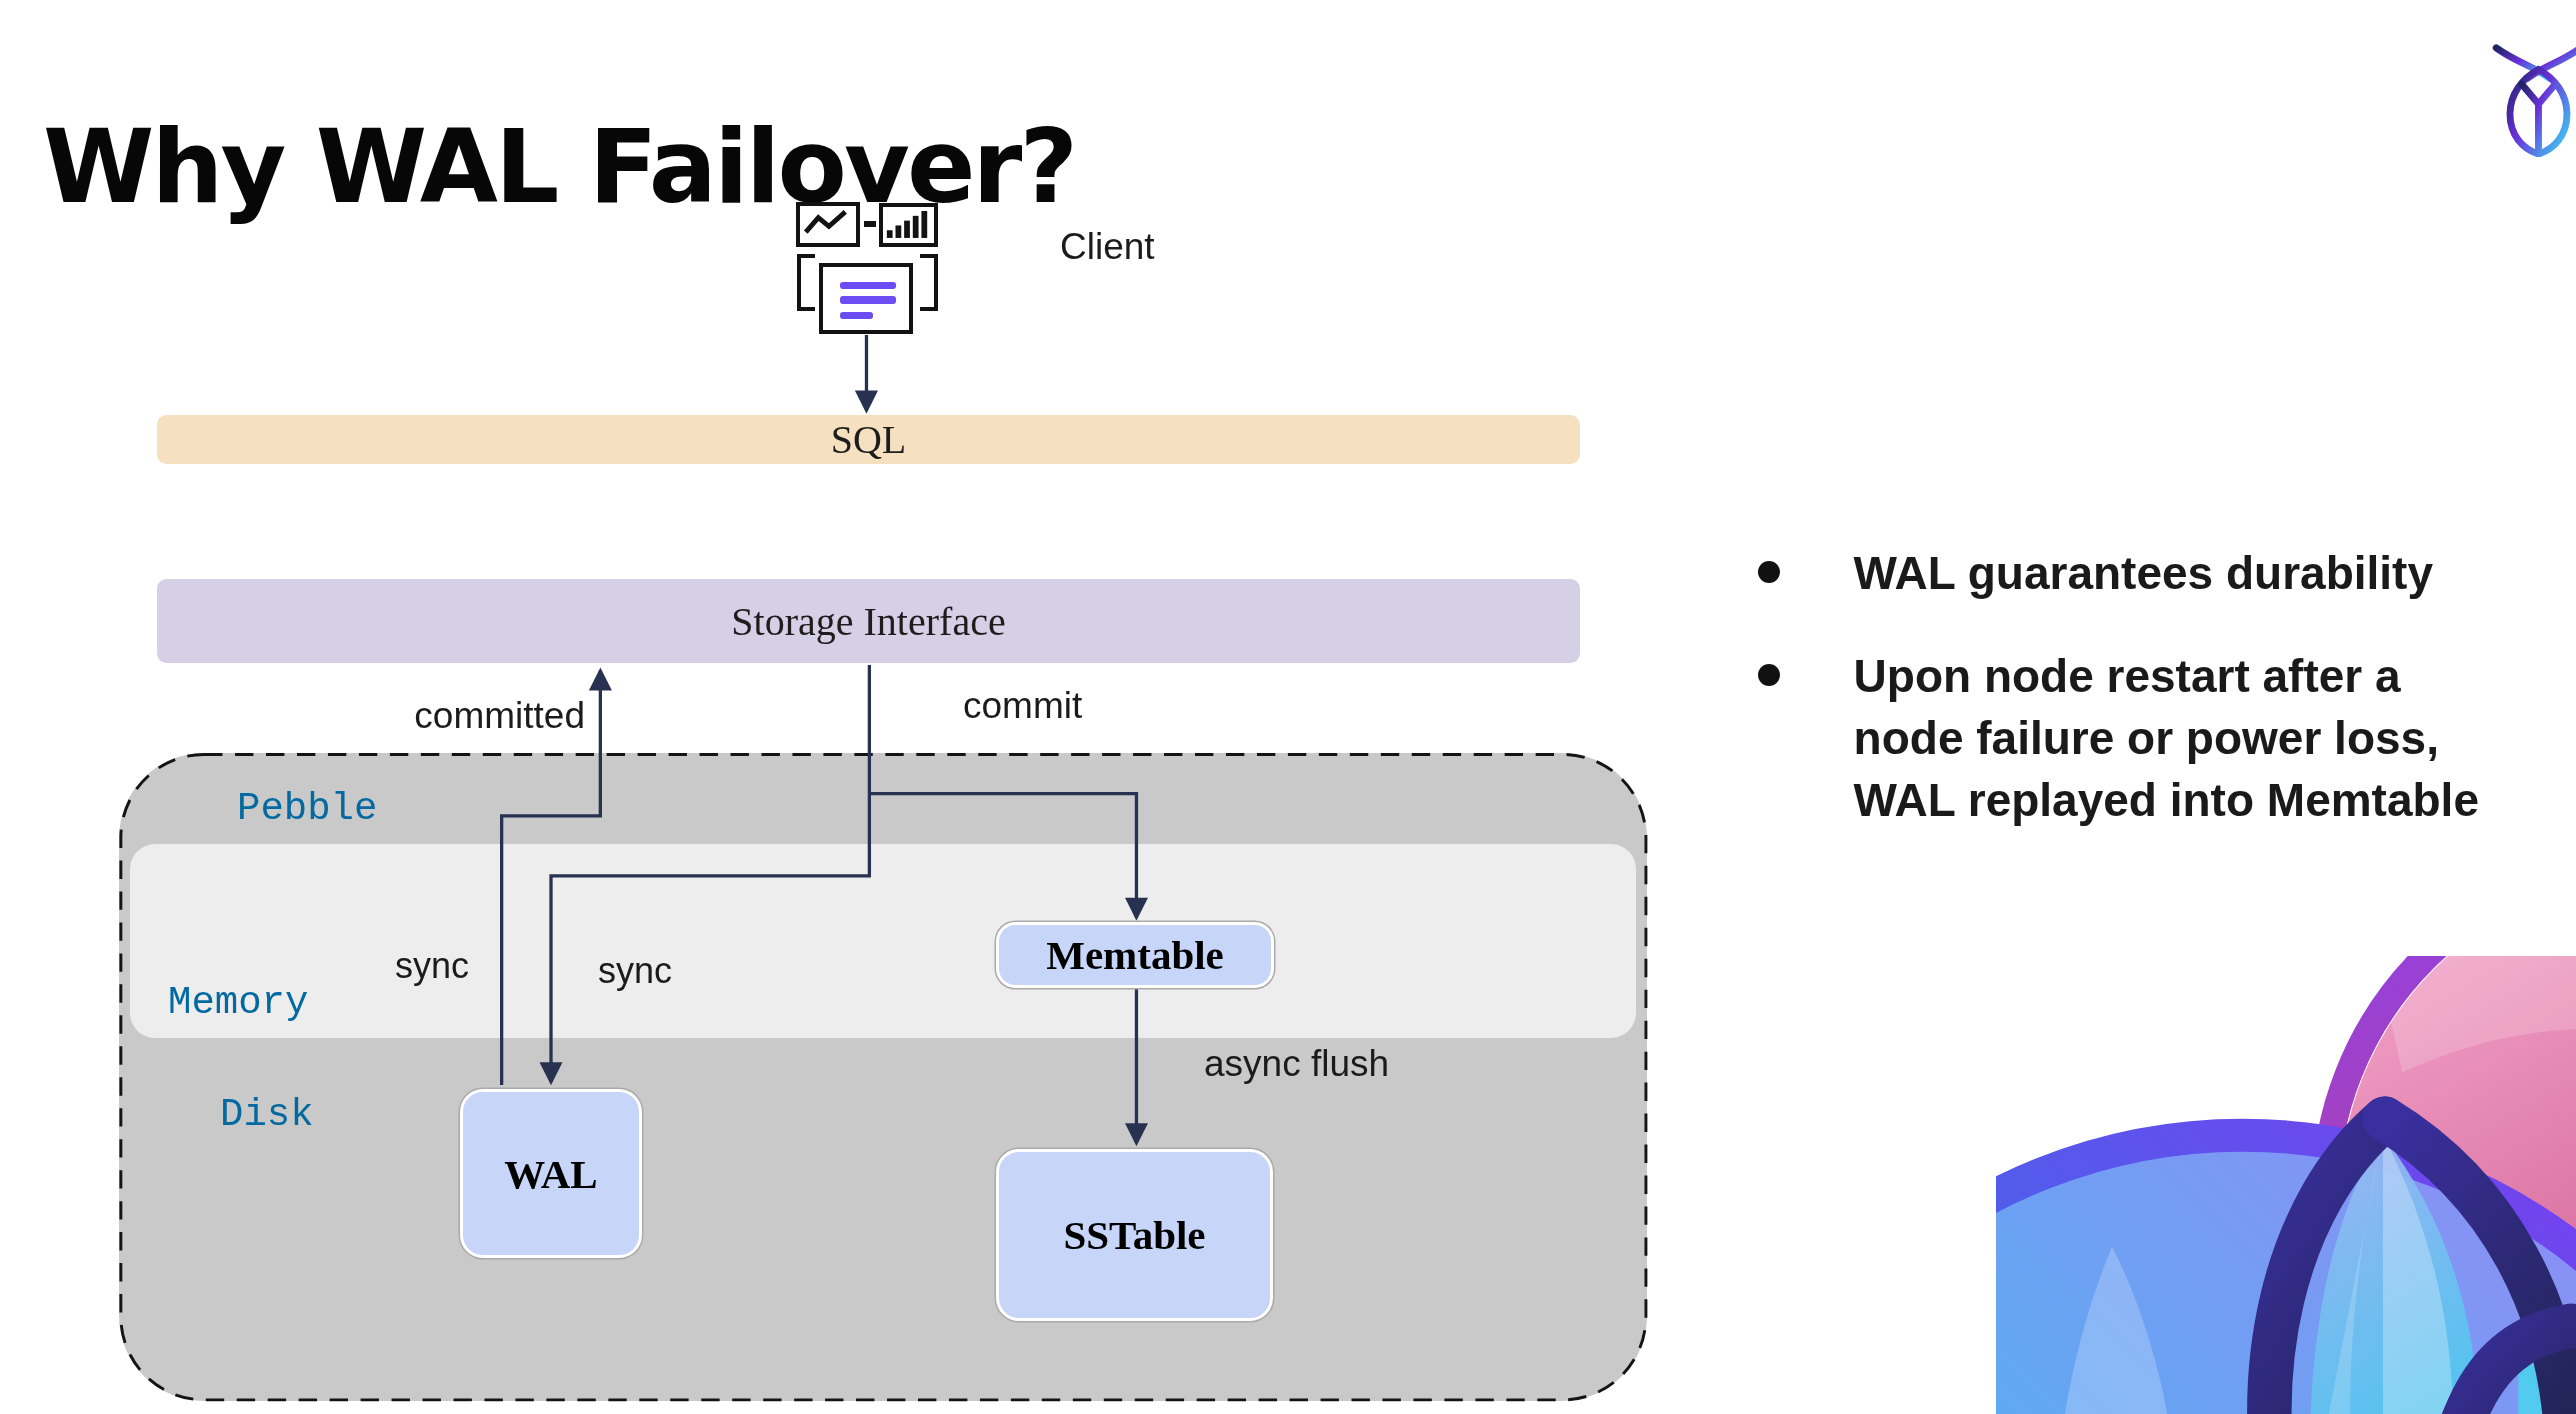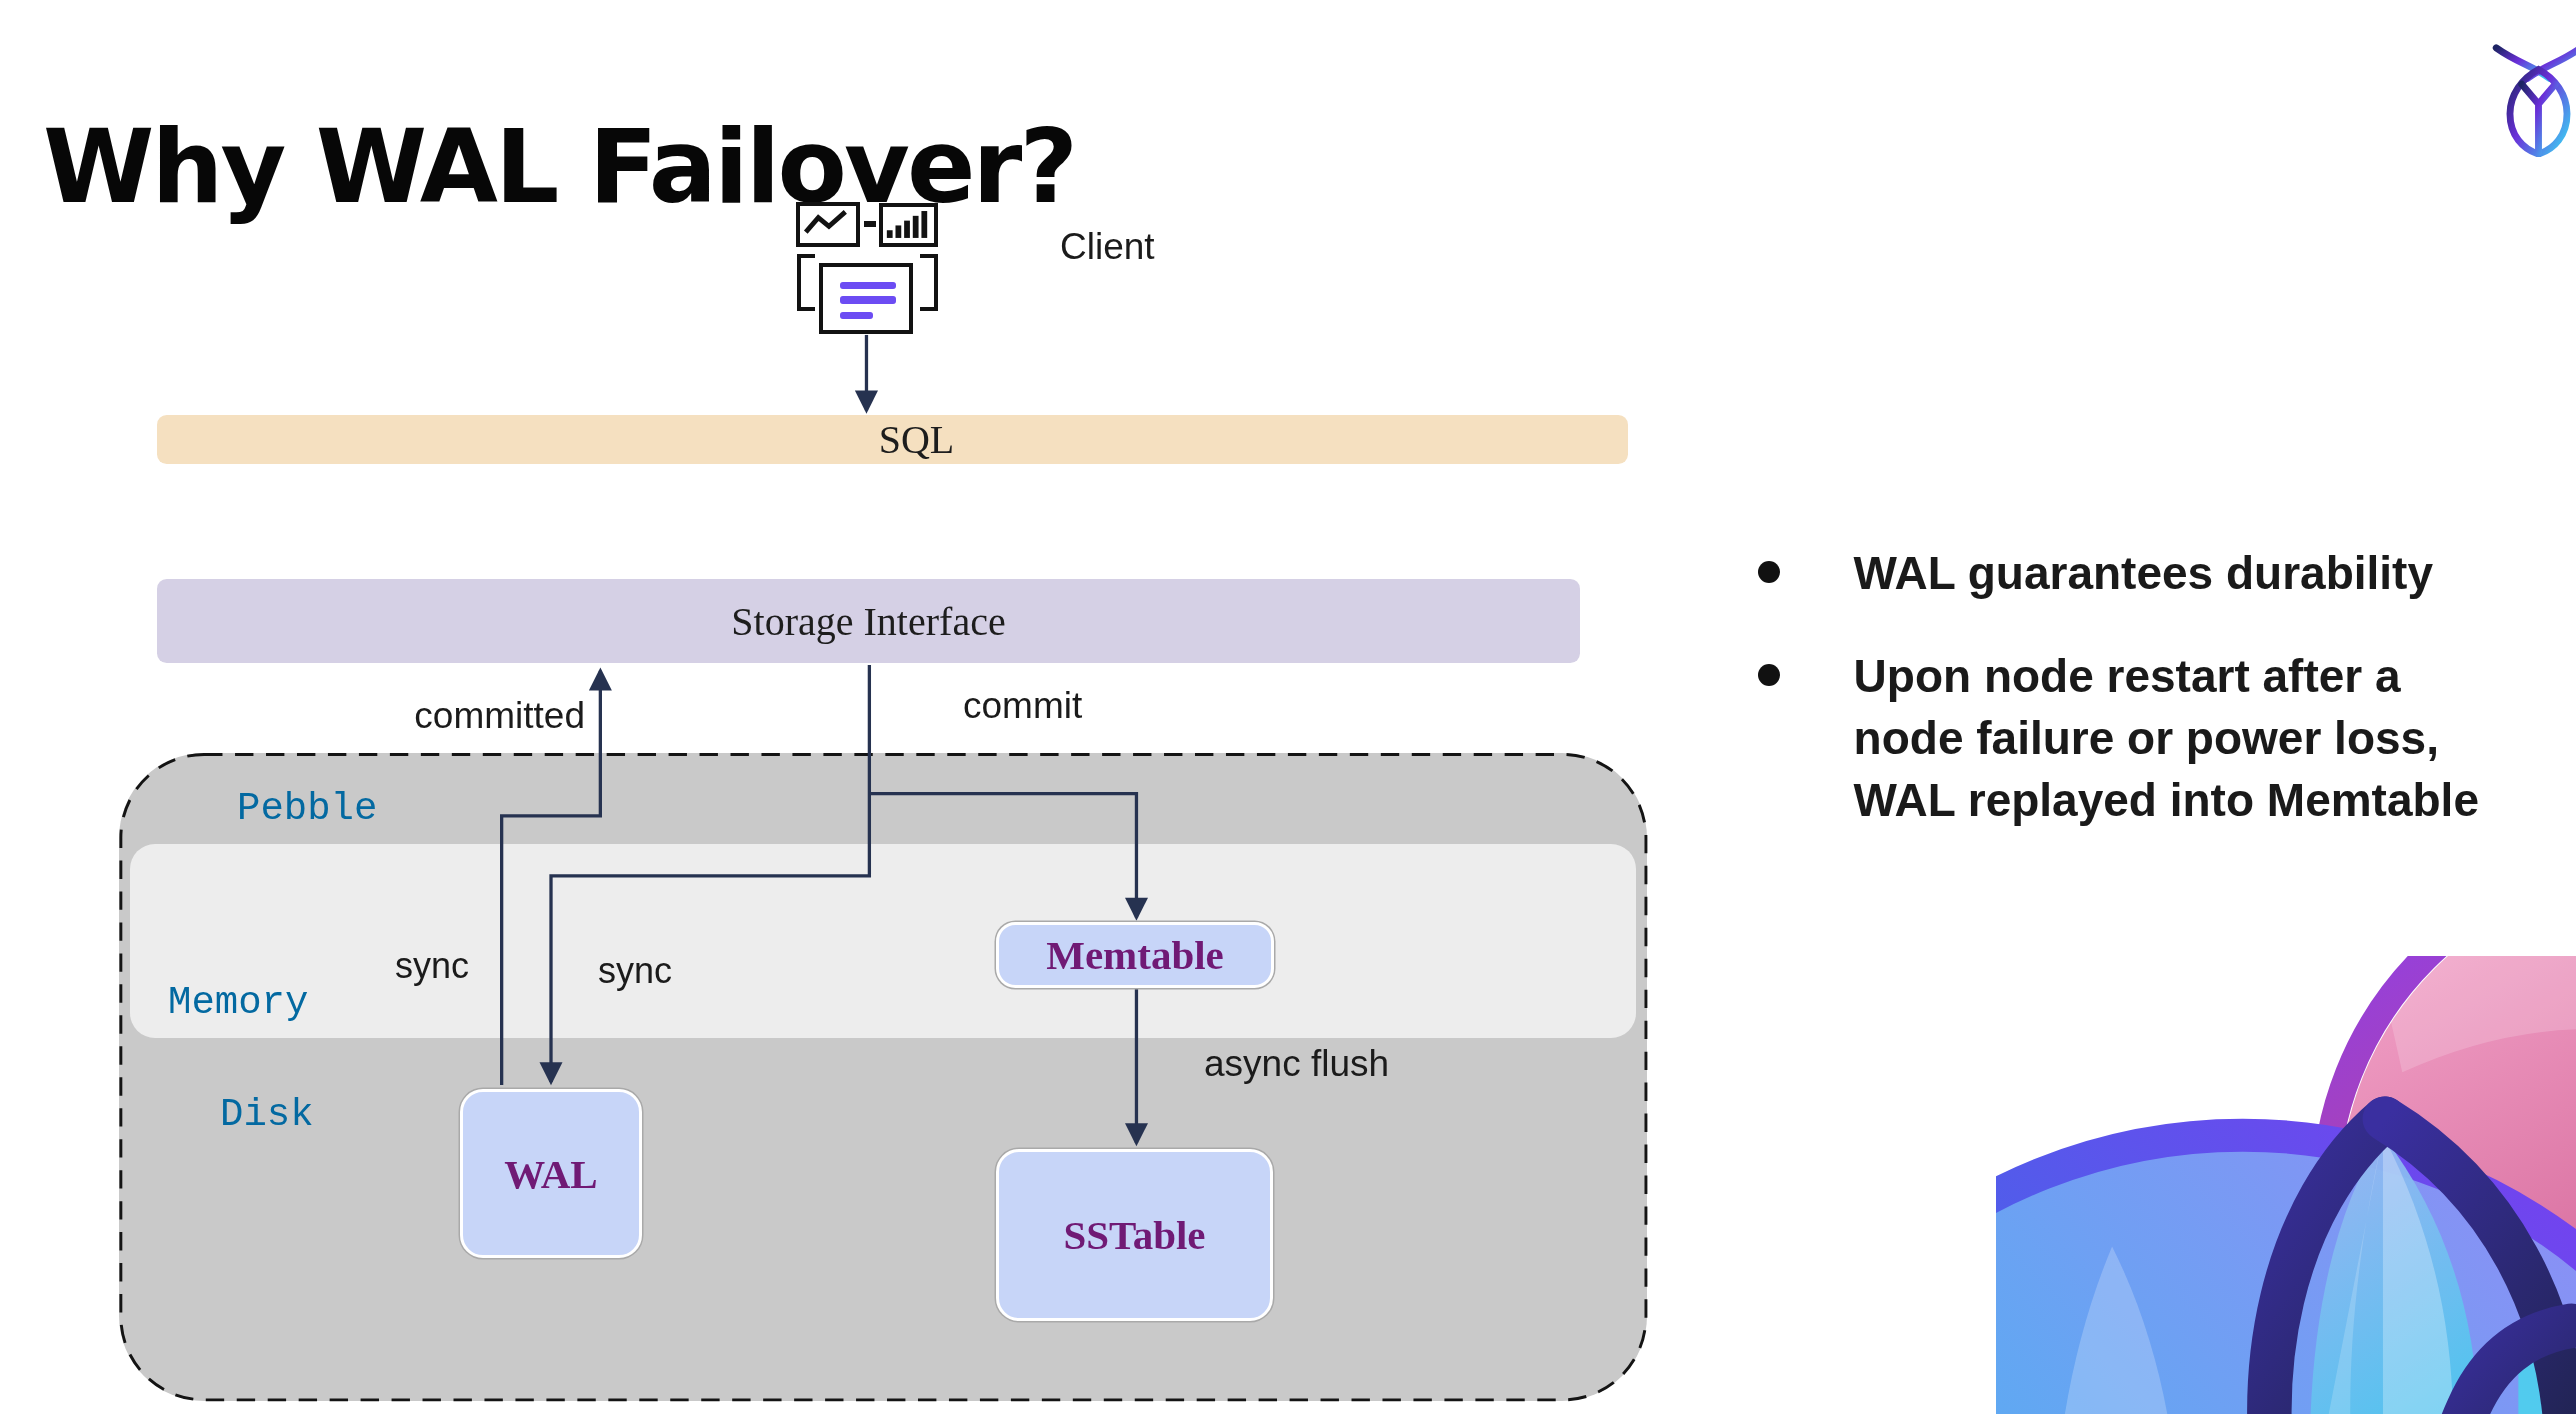--- a/index.html
+++ b/index.html
@@ -10,36 +10,36 @@
   
   .title{left:31px;top:43px;font-size:101px;line-height:1.12;font-weight:700;
          letter-spacing:-2.9px;color:#070707;font-family:"DejaVu Sans","Liberation Sans",sans-serif;}
 
   
   .logo{left:2477px;top:39px;width:99px;height:118px;}
 
   
   .bar{left:145px;width:1423px;border-radius:9.7px;display:flex;align-items:center;justify-content:center;
        font-family:"Liberation Serif",serif;font-size:40px;color:#1d1d1d;z-index:2;}
-  .bar.sql{top:415px;height:49px;background:#F5E0C0;padding-left:48px;}
+  .bar.sql{top:415px;height:49px;background:#F5E0C0;}
   .bar.kv{top:504px;height:50px;background:#B5DBDE;}
   .bar.si{top:579px;height:84px;background:#D5D0E5;}
 
   
   .pebble-fill{left:107px;top:753px;width:1528px;height:648px;border-radius:85px;background:#C9C9C9;z-index:1;}
   .memory-band{left:118px;top:844px;width:1506px;height:194px;border-radius:25px;background:#EDEDED;z-index:1;}
   .band-label{font-family:Liberation Mono, monospace;font-size:39px;line-height:45px;color:#0369a1;z-index:4;}
   .lbl-pebble{left:225px;top:787px;}
   .lbl-memory{left:156px;top:981px;}
   .lbl-disk{left:208px;top:1093px;}
 
   
   .node{background:#C7D5F8;border:3.9px solid #ffffff;border-radius:23px;box-shadow:0 0 0 1.5px #a9a9a9;
         display:flex;align-items:center;justify-content:center;box-sizing:border-box;
-        font-family:"Liberation Serif",serif;font-weight:700;font-size:41px;color:#701a75;z-index:4;}
+        font-family:"Liberation Serif",serif;font-weight:700;font-size:41px;color:#000000;z-index:4;}
   .node.wal{left:448px;top:1089px;width:182px;height:169px;}
   .node.memtable{left:984px;top:922px;width:278px;height:66px;border-radius:19.4px;}
   .node.sstable{left:984px;top:1149px;width:277px;height:172px;}
 
   
   .flow-label{font-size:37px;line-height:43px;color:#1b1b1b;z-index:4;}
   .lbl-committed{left:329px;top:694px;width:244px;text-align:right;}
   .lbl-commit{left:951px;top:684px;}
   .lbl-sync1{left:383px;top:944px;font-size:36px;}
   .lbl-sync2{left:586px;top:949px;font-size:36px;}

